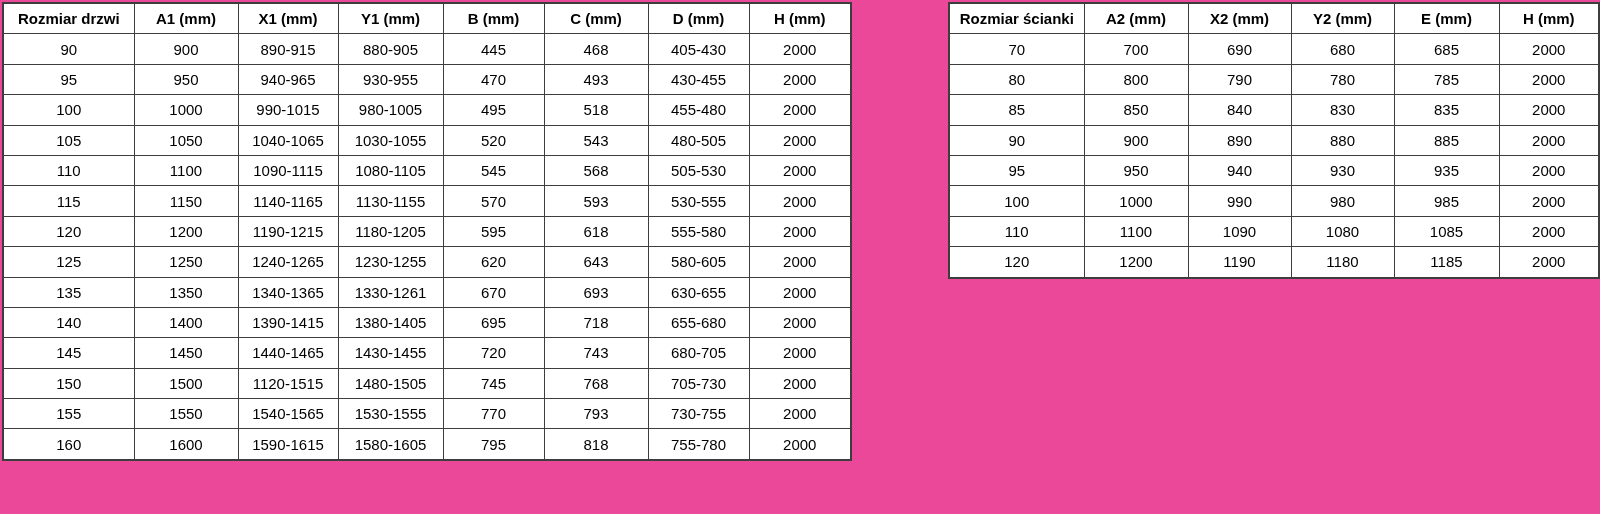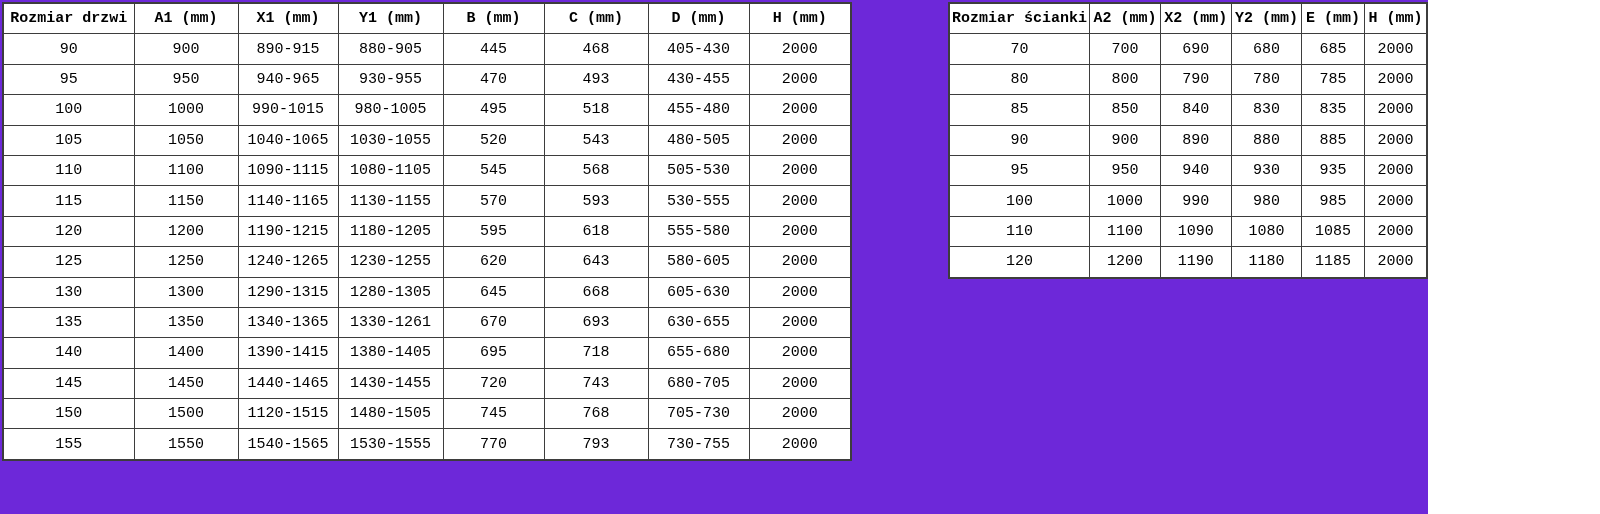--- a/index.html
+++ b/index.html
@@ -3,25 +3,24 @@
 <meta charset="utf-8">
 <style>
   html, body {
     margin: 0;
     padding: 0;
     background: #ffffff;
     font-family: "Liberation Sans", sans-serif;
   }
   .canvas {
     position: relative;
-    width: 1428px;
+    width: 1600px;
     height: 514px;
-    background: #6d28d9;
+    background: #ec4899;
     overflow: hidden;
-    font-family: Liberation Mono, monospace;
   }
   table.spec-table {
     position: absolute;
     border-collapse: collapse;
     table-layout: fixed;
     background: #ffffff;
     border: 2px solid #3d3d3d;
   }
   #doors-table { left: 2px; top: 2px; }
   #walls-table { left: 948px; top: 2px; }
@@ -143,30 +142,20 @@
           <td>125</td>
           <td>1250</td>
           <td>1240-1265</td>
           <td>1230-1255</td>
           <td>620</td>
           <td>643</td>
           <td>580-605</td>
           <td>2000</td>
         </tr>
         <tr>
-          <td>130</td>
-          <td>1300</td>
-          <td>1290-1315</td>
-          <td>1280-1305</td>
-          <td>645</td>
-          <td>668</td>
-          <td>605-630</td>
-          <td>2000</td>
-        </tr>
-        <tr>
           <td>135</td>
           <td>1350</td>
           <td>1340-1365</td>
           <td>1330-1261</td>
           <td>670</td>
           <td>693</td>
           <td>630-655</td>
           <td>2000</td>
         </tr>
         <tr>
@@ -200,20 +189,30 @@
           <td>2000</td>
         </tr>
         <tr>
           <td>155</td>
           <td>1550</td>
           <td>1540-1565</td>
           <td>1530-1555</td>
           <td>770</td>
           <td>793</td>
           <td>730-755</td>
+          <td>2000</td>
+        </tr>
+        <tr>
+          <td>160</td>
+          <td>1600</td>
+          <td>1590-1615</td>
+          <td>1580-1605</td>
+          <td>795</td>
+          <td>818</td>
+          <td>755-780</td>
           <td>2000</td>
         </tr>
       </tbody>
     </table>
 
   <table id="walls-table" class="spec-table">
       <colgroup>
         <col style="width: 135px;">
         <col style="width: 104px;">
         <col style="width: 103px;">

